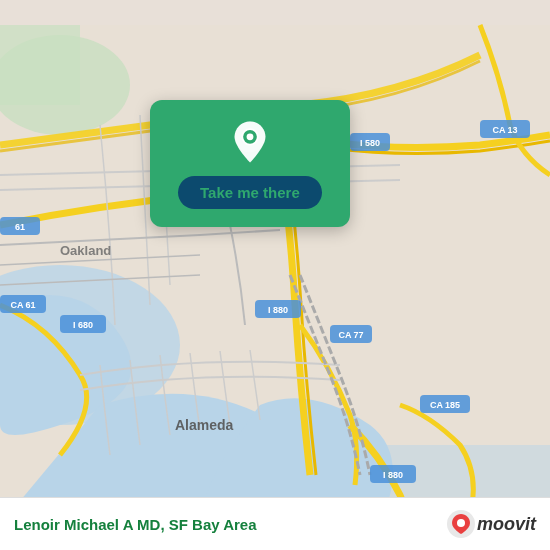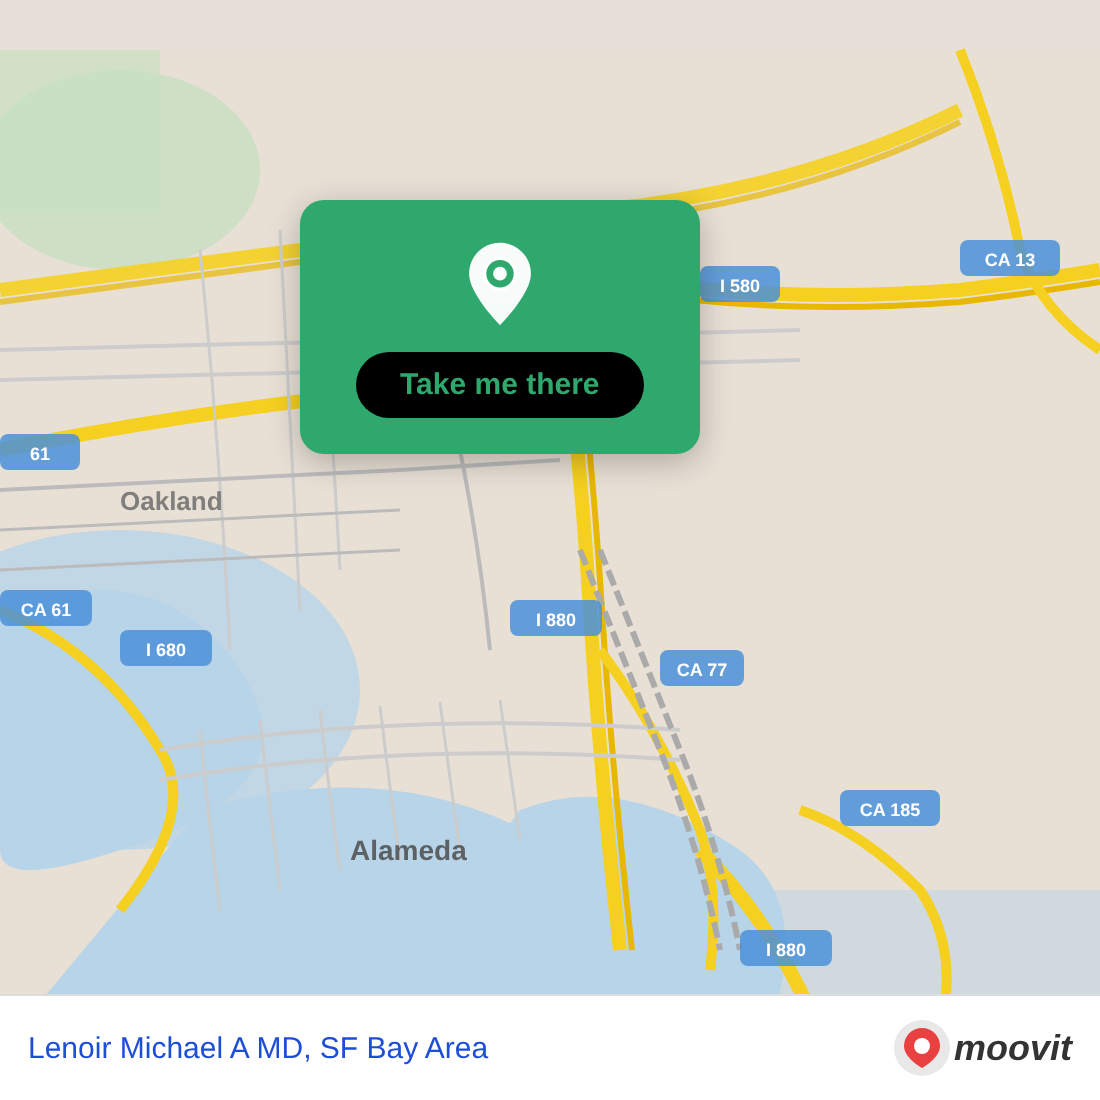--- a/index.html
+++ b/index.html
@@ -49,22 +49,22 @@
     }
 
     #attribution {
       font-size: 10px;
       color: #555;
       margin-bottom: 2px;
     }
 
     #location-name {
       font-size: 15px;
-      font-weight: normal;
-      color: #1d4ed8;
+      font-weight: bold;
+      color: #15803d;
     }
 
     #moovit-logo {
       display: flex;
       align-items: center;
       gap: 0;
     }
 
     #moovit-text {
       font-size: 18px;
@@ -89,21 +89,21 @@
       min-width: 180px;
     }
 
     #pin-icon {
       width: 48px;
       height: 48px;
       margin-bottom: 10px;
     }
 
     #take-me-there-btn {
-      background: #000000;
+      background: #0c4a6e;
       color: #2fa86e;
       border: none;
       border-radius: 24px;
       padding: 8px 22px;
       font-size: 15px;
       font-weight: bold;
       cursor: pointer;
       white-space: nowrap;
     }
   </style>

